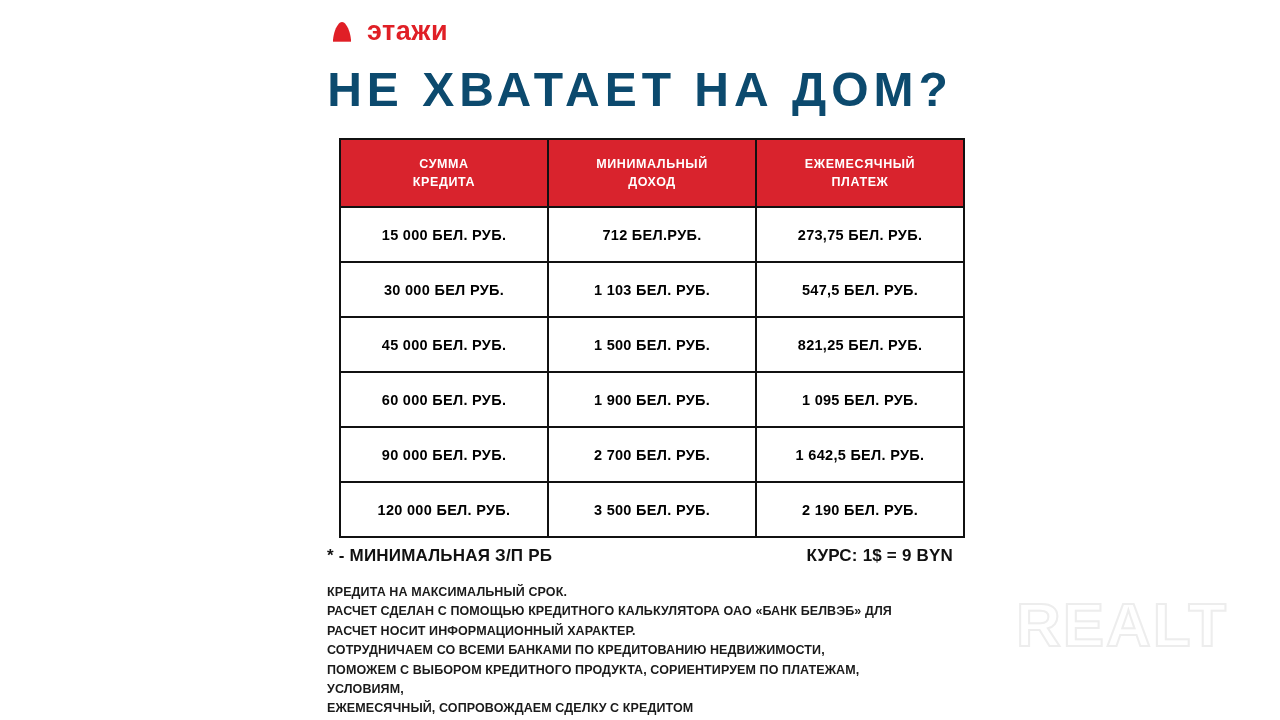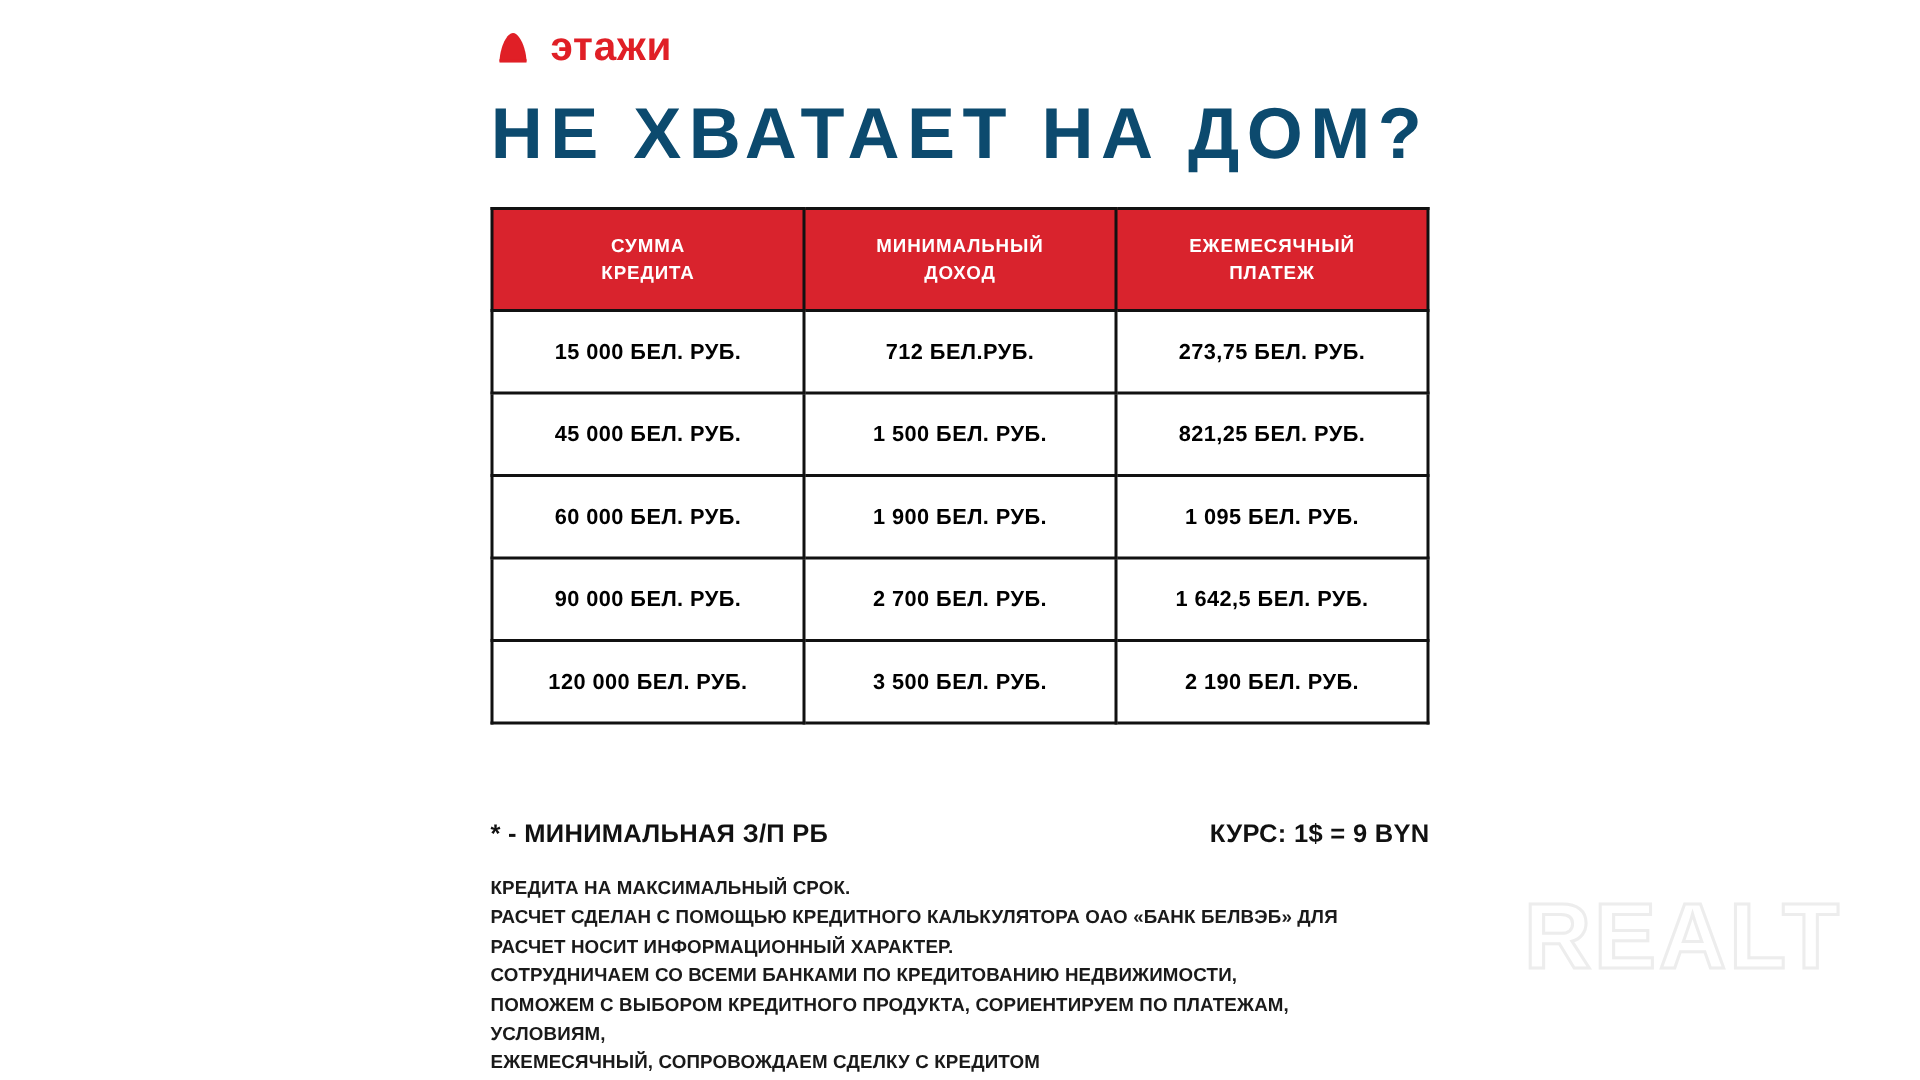--- a/index.html
+++ b/index.html
@@ -64,20 +64,21 @@
   .table-wrap {
     position: absolute;
     left: 327px;
     top: 138px;
     width: 626px;
   }
   table.credit-table {
     border-collapse: collapse;
     width: 100%;
     table-layout: fixed;
+    margin-left: 12px;
   }
   table.credit-table th {
     background: #d9232d;
     color: #ffffff;
     font-size: 12.5px;
     font-weight: bold;
     letter-spacing: 0.6px;
     padding: 14px 4px;
     line-height: 1.45;
     border: 2px solid #111111;
@@ -178,20 +179,25 @@
           </th>
         </tr>
       </thead>
       <tbody>
         <tr>
           <td>15 000 БЕЛ. РУБ.</td>
           <td>712 БЕЛ.РУБ.</td>
           <td>273,75 БЕЛ. РУБ.</td>
         </tr>
         <tr>
+          <td>30 000 БЕЛ РУБ.</td>
+          <td>1 103 БЕЛ. РУБ.</td>
+          <td>547,5 БЕЛ. РУБ.</td>
+        </tr>
+        <tr>
           <td>45 000 БЕЛ. РУБ.</td>
           <td>1 500 БЕЛ. РУБ.</td>
           <td>821,25 БЕЛ. РУБ.</td>
         </tr>
         <tr>
           <td>60 000 БЕЛ. РУБ.</td>
           <td>1 900 БЕЛ. РУБ.</td>
           <td>1 095 БЕЛ. РУБ.</td>
         </tr>
         <tr>

